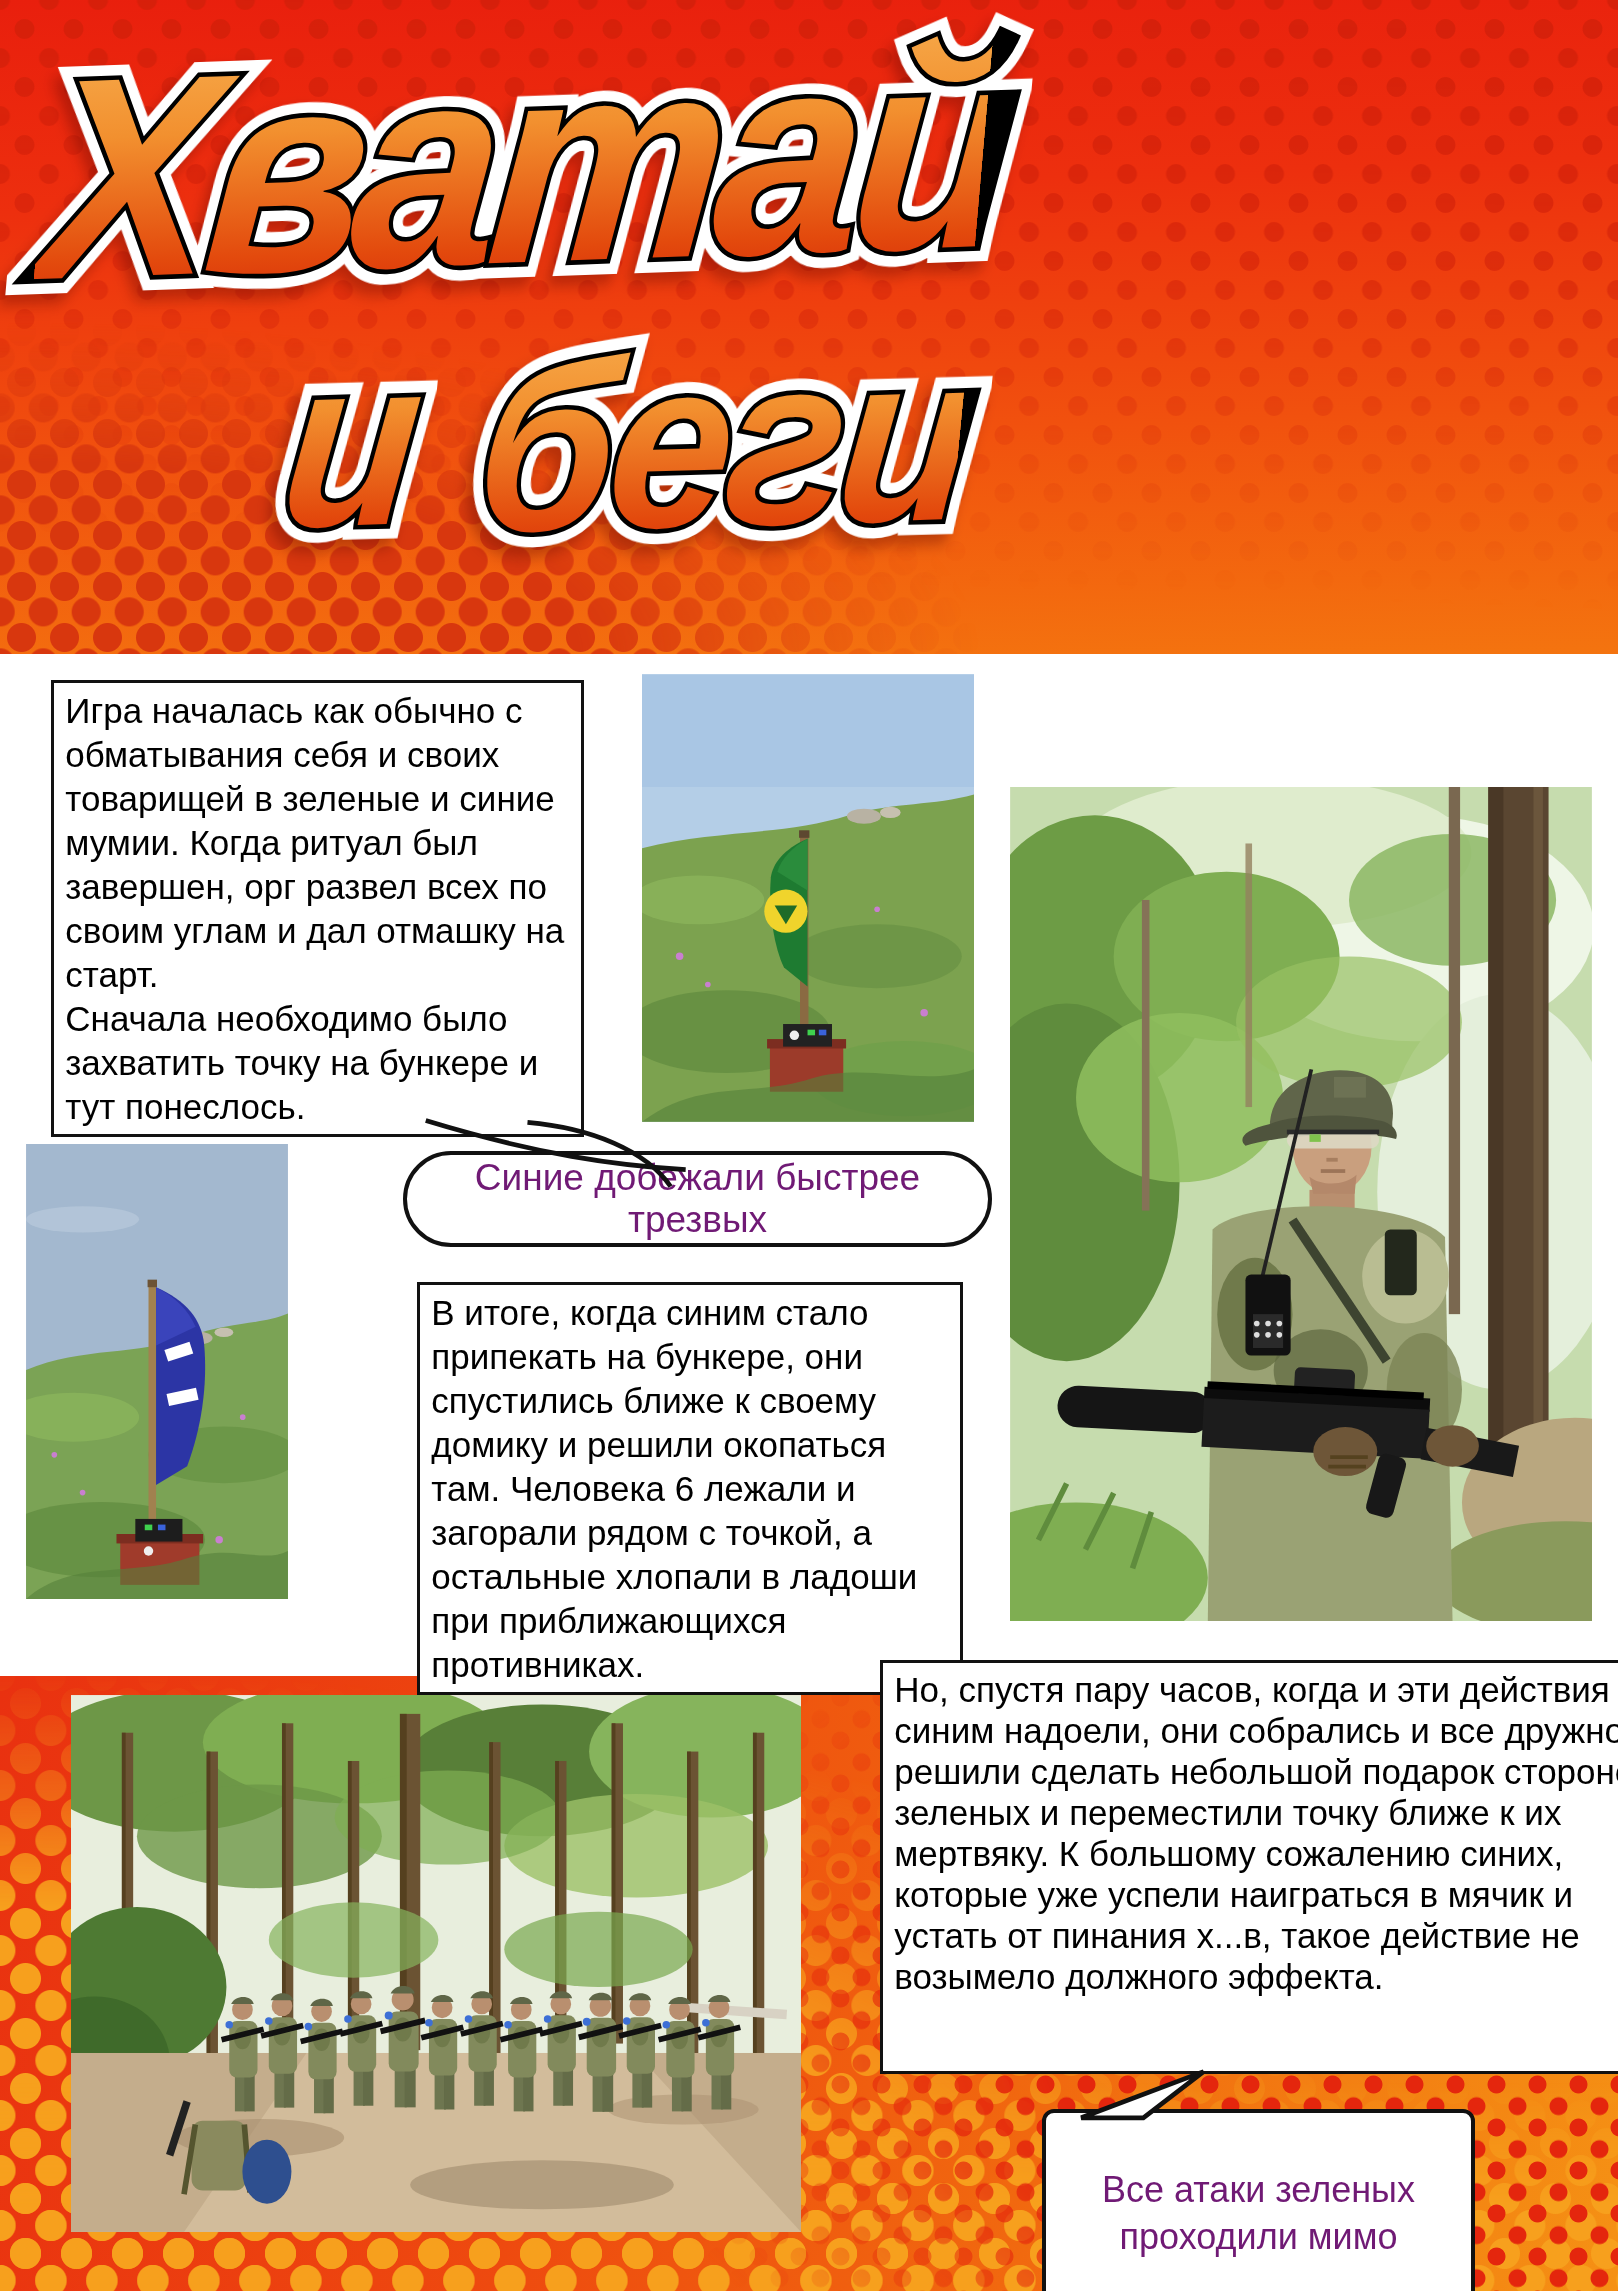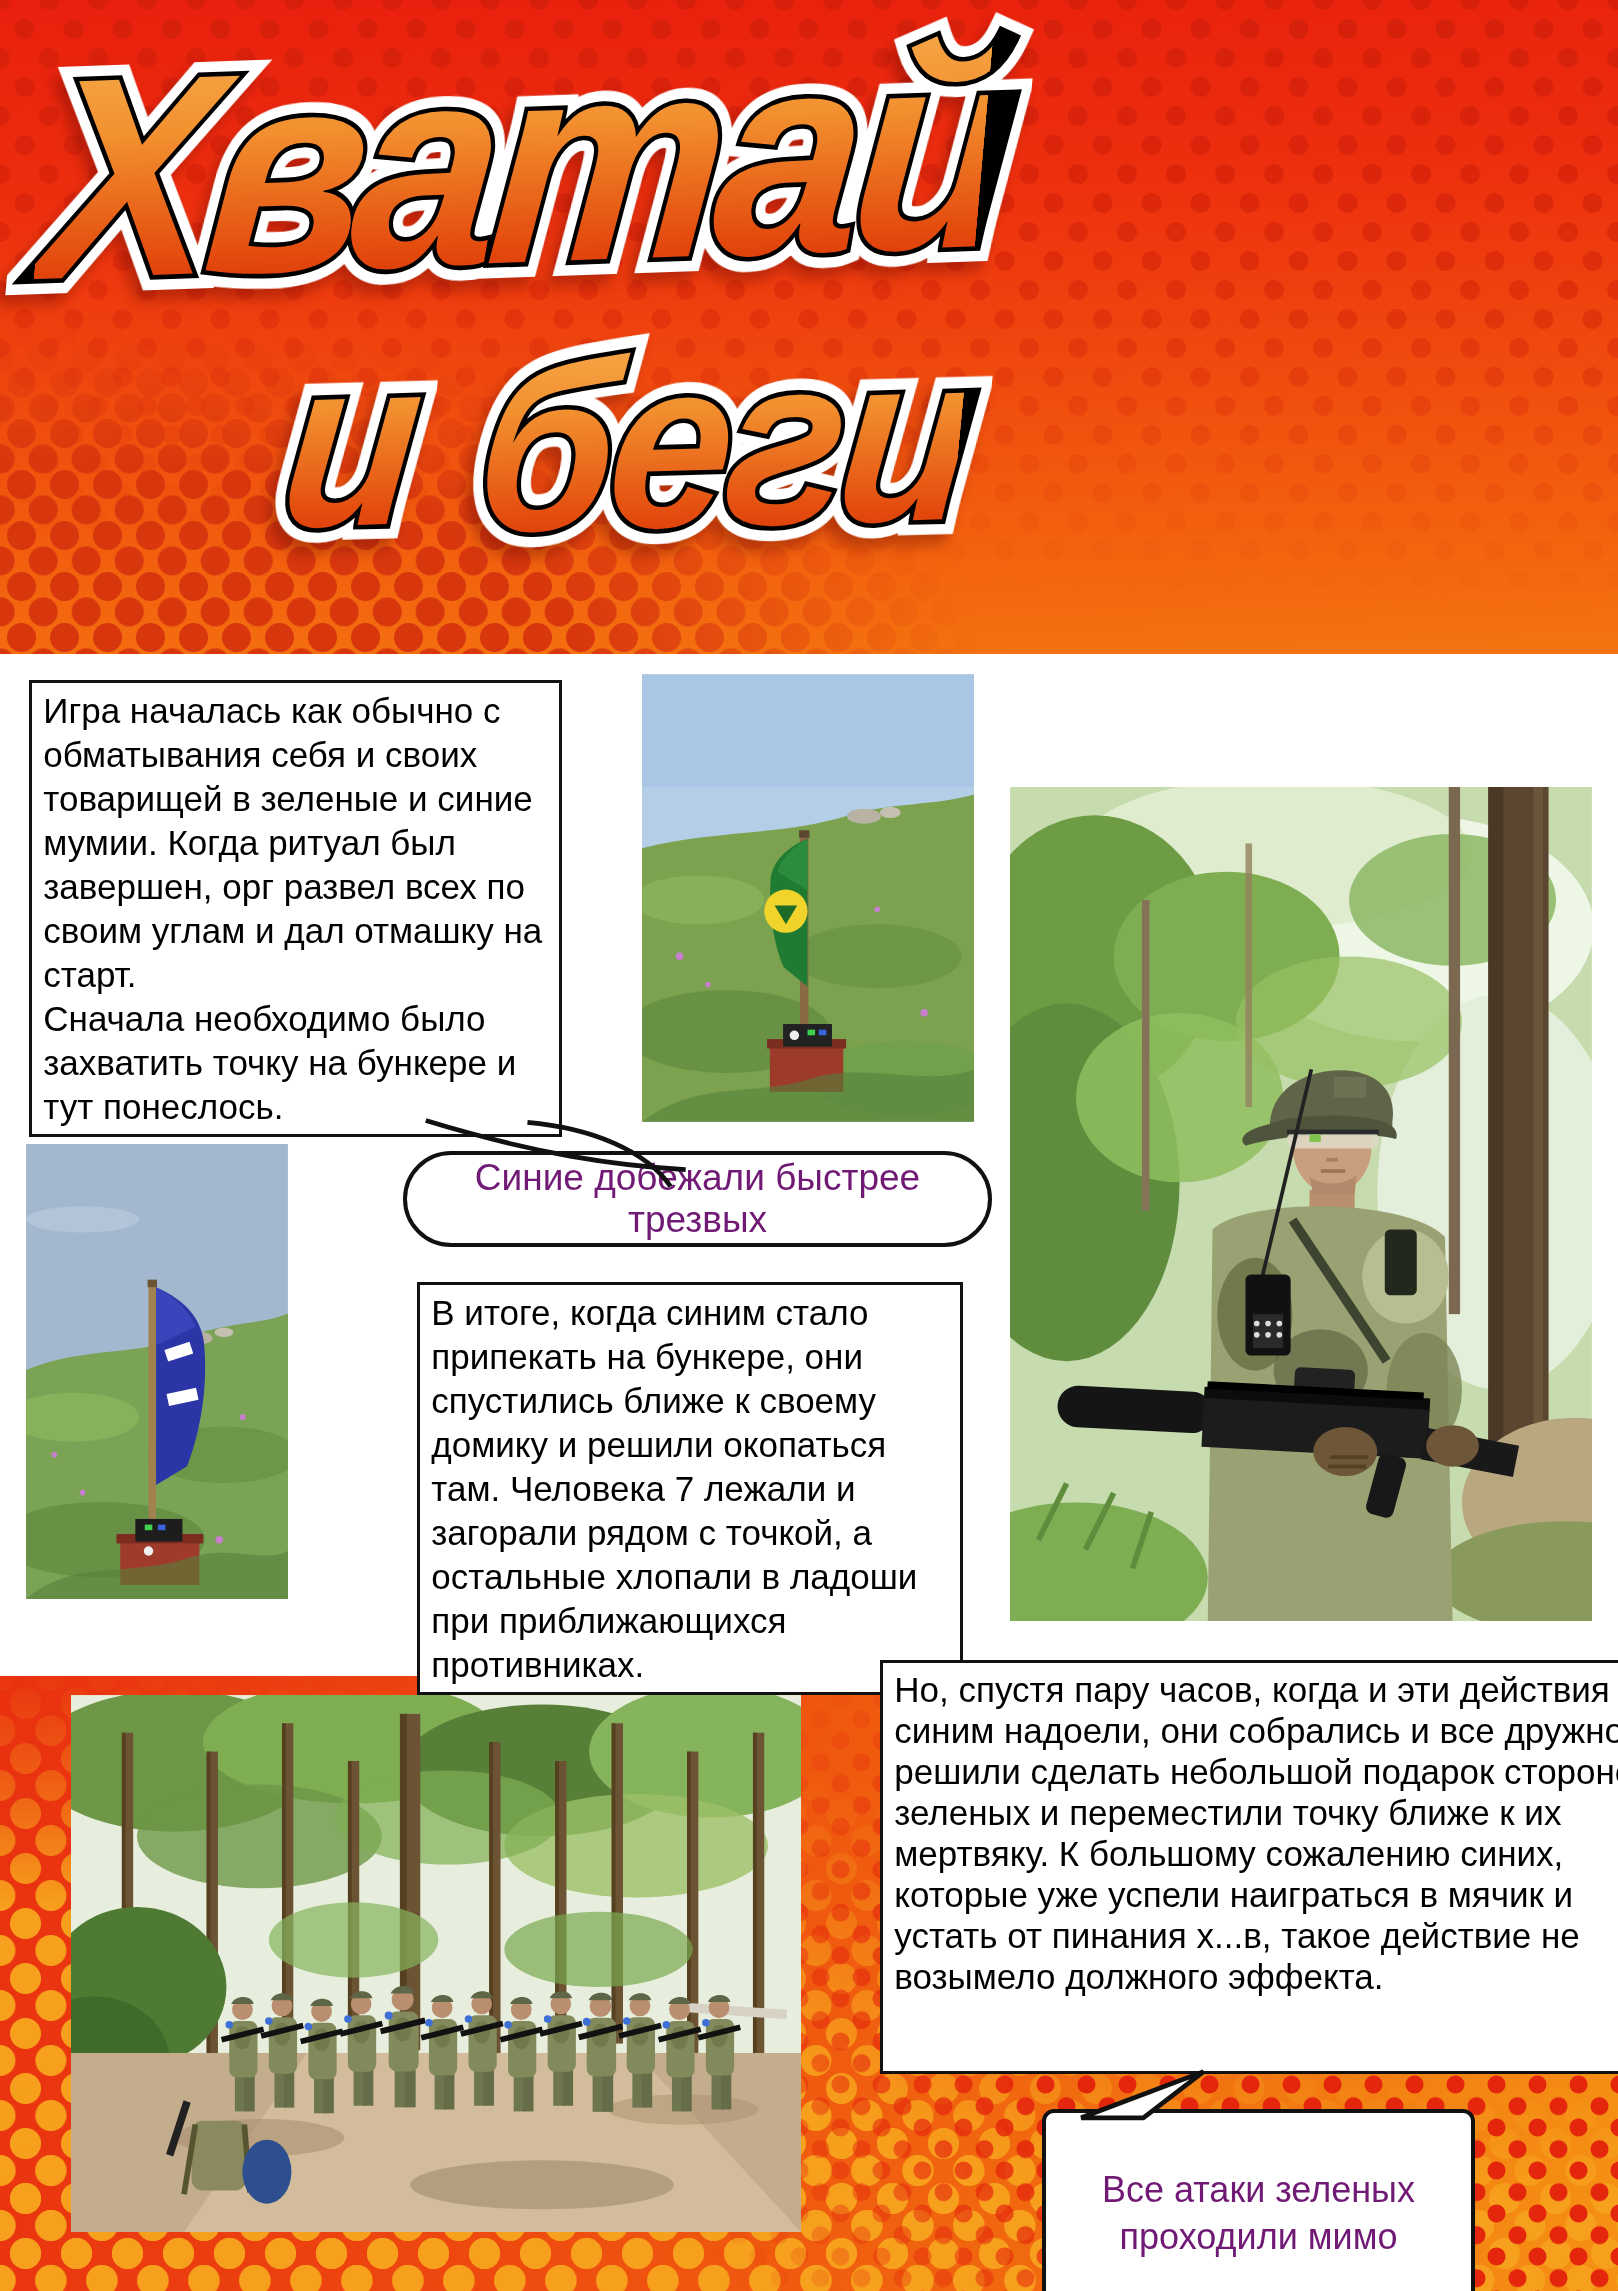--- a/index.html
+++ b/index.html
@@ -56,21 +56,21 @@
   .bd3{background-image:
         radial-gradient(circle,#e4260d 0 8.5px,transparent 9.4px),
         radial-gradient(circle,#e4260d 0 8.5px,transparent 9.4px);
        background-size:41px 43px;background-position:0 0,21px 21.7px;
        -webkit-mask-image:radial-gradient(85% 120% at 100% 55%,#000 0 42%,rgba(0,0,0,.5) 58%,transparent 74%);
        mask-image:radial-gradient(85% 120% at 100% 55%,#000 0 42%,rgba(0,0,0,.5) 58%,transparent 74%);}
 
   
   .panel{position:absolute;background:#fff;border:3.8px solid #111;color:#000;
          font-size:35px;line-height:44px;padding:5.6px 11.3px;box-sizing:border-box;white-space:pre-line;}
-  #box1{left:29px;top:680px;width:533px;min-height:435px;}
+  #box1{left:51px;top:680px;width:533px;min-height:435px;}
   #box2{left:417px;top:1282px;width:546px;min-height:352px;}
   #box3{left:880px;top:1660px;width:784px;min-height:414px;line-height:41px;}
   .bubble{position:absolute;background:#fff;border:4.7px solid #111;color:#701a75;
           display:flex;align-items:center;justify-content:center;text-align:center;
           box-sizing:border-box;white-space:pre-line;}
   #bubble1{left:403px;top:1151px;width:589px;height:96px;border-radius:49px;font-size:37px;}
   #bubble2{left:1042px;top:2109px;width:433px;height:207px;border-radius:12px;font-size:36px;line-height:47px;}
 
   .photo{position:absolute;display:block;}
   #overlay-tails{position:absolute;left:0;top:0;width:1619px;height:2292px;pointer-events:none;}
@@ -293,21 +293,21 @@
       <use href="#troop" x="644" y="380"></use>
     <use href="#troop" x="686" y="378"></use>
     <rect x="128" y="452" width="58" height="74" rx="12" fill="#8a8a5e"></rect>
     <path d="M132,456 L120,530 M184,456 L190,528" stroke="#55552f" stroke-width="6"></path>
     <ellipse cx="208" cy="506" rx="26" ry="34" fill="#2e4f8f"></ellipse>
     <rect x="110" y="430" width="8" height="60" fill="#222" transform="rotate(18 114 460)"></rect>
   </svg>
 
   <div class="panel" id="box1">Игра началась как обычно с обматывания себя и своих товарищей в зеленые и синие мумии. Когда ритуал был завершен, орг развел всех по своим углам и дал отмашку на старт.
  Сначала необходимо было захватить точку на бункере и тут понеслось.</div>
-  <div class="panel" id="box2">В итоге, когда синим стало припекать на бункере, они спустились ближе к своему домику и решили окопаться там. Человека 7 лежали и загорали рядом с точкой, а остальные хлопали в ладоши при приближающихся противниках.</div>
+  <div class="panel" id="box2">В итоге, когда синим стало припекать на бункере, они спустились ближе к своему домику и решили окопаться там. Человека 6 лежали и загорали рядом с точкой, а остальные хлопали в ладоши при приближающихся противниках.</div>
   <div class="panel" id="box3">Но, спустя пару часов, когда и эти действия синим надоели, они собрались и все дружно решили сделать небольшой подарок стороне зеленых и переместили точку ближе к их мертвяку. К большому сожалению синих, которые уже успели наиграться в мячик и устать от пинания х...в, такое действие не возымело должного эффекта.</div>
 
   <div class="bubble" id="bubble1">Синие добежали быстрее трезвых</div>
   <div class="bubble" id="bubble2">Все атаки зеленых
 проходили мимо</div>
 
   <svg id="overlay-tails" viewBox="0 0 1719 2434" width="1619" height="2292">
     <path d="M452,1190 C570,1226 655,1238 728,1242" stroke="#111" stroke-width="5" fill="none"></path>
     <path d="M560,1192 C628,1198 686,1222 712,1260" stroke="#111" stroke-width="5" fill="none"></path>
     <polygon points="1278,2200 1148,2249 1214,2249" fill="#fff" stroke="#111" stroke-width="5"></polygon>

